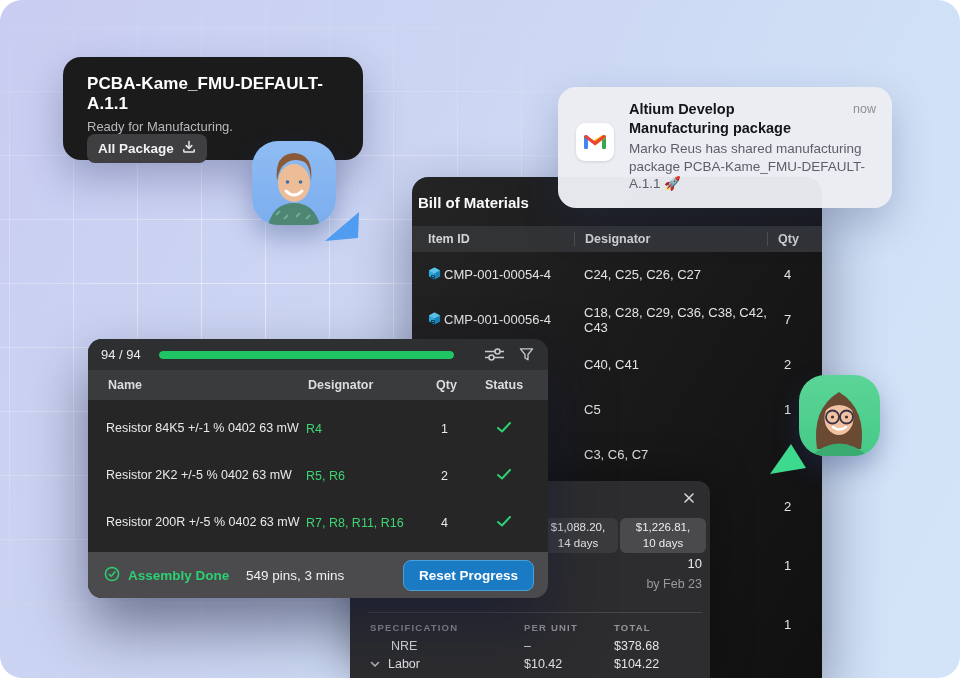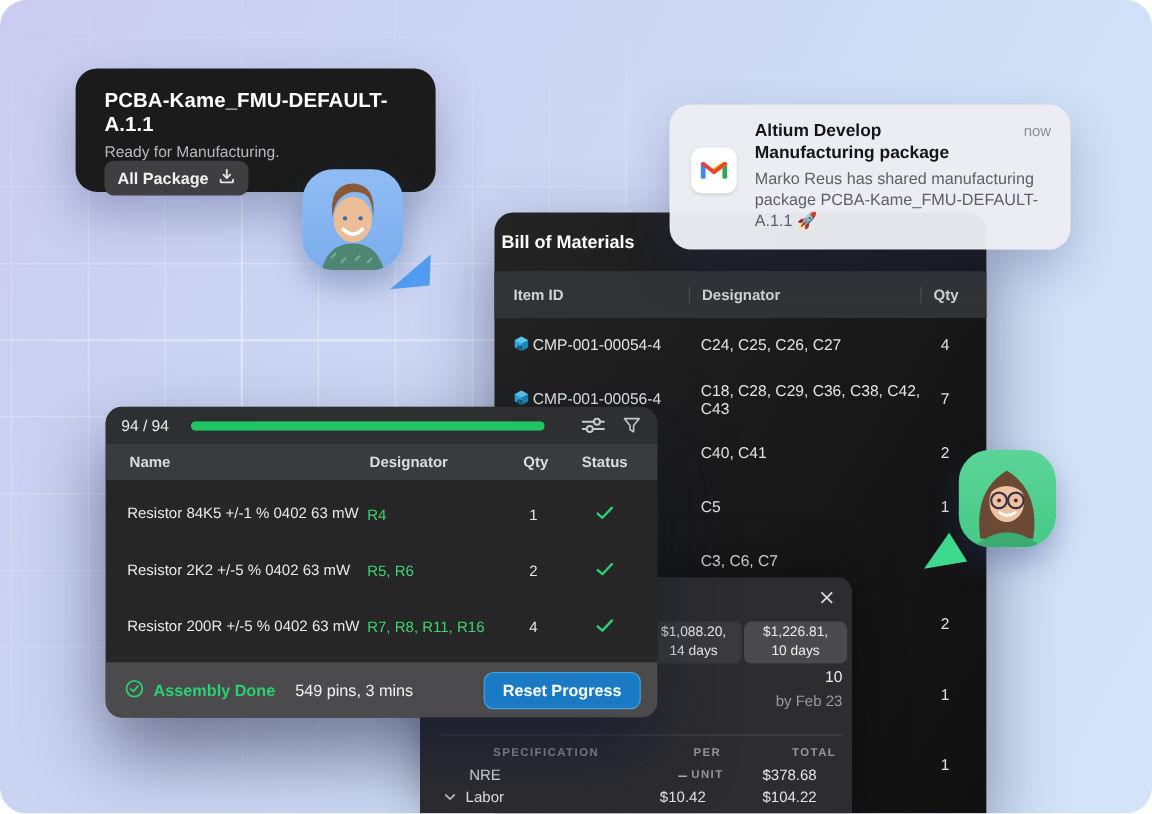--- a/index.html
+++ b/index.html
@@ -43,21 +43,21 @@
   .gmail-badge{width:38px;height:38px;border-radius:9px;background:#fff;display:flex;align-items:center;justify-content:center;
     margin:23px 15px 0 2px;flex:none;box-shadow:0 1px 3px rgba(0,0,0,.12);}
   .notif-title{font-size:14.5px;font-weight:700;color:#141519;line-height:1.3;max-width:176px;}
   .notif-body{font-size:13.5px;color:#5d5f67;line-height:1.32;margin-top:2px;max-width:252px;}
 
   
   .bom-card{position:absolute;left:412px;top:177px;width:410px;height:501px;border-radius:16px 16px 0 0;
     background:linear-gradient(122deg,#242425 0%,#1a1a1b 45%,#101011 100%);
     box-shadow:0 24px 60px rgba(20,25,60,.45);z-index:2;color:#e3e3e5;}
   .bom-title{font-size:15px;font-weight:700;color:#fafafa;padding:17px 6px 15px;}
-  .bom-head{display:grid;grid-template-columns:156px 193px 1fr;align-items:center;height:39px;
+  .bom-head{display:grid;grid-template-columns:156px 193px 1fr;align-items:center;height:26px;
     background:#323335;font-size:12.5px;font-weight:600;color:#d4d4d6;padding:0 16px;}
   .bom-head .hd{border-left:1px solid rgba(255,255,255,.14);padding-left:10px;margin-left:-10px;height:14px;line-height:14px;}
   .bom-head .hd.first{border-left:none}
   .bom-row{display:grid;grid-template-columns:156px 193px 1fr;align-items:center;min-height:45px;
     padding:0 16px;font-size:13px;cursor:pointer;}
   .bom-row.tall{min-height:59px;}
   .bom-cell.id-cell{display:flex;align-items:center;gap:3px;}
   .bom-cell.qty{padding-left:7px;}
 
   
@@ -69,22 +69,22 @@
     font-size:11.5px;line-height:1.35;color:#ececee;border:none;cursor:pointer;}
   .pill-1{left:188px;width:80px;background:#3b3b3d;}
   .pill-2{left:270px;width:86px;background:#4a4a4c;}
   .quote-qty{position:absolute;top:75px;right:8px;font-size:13px;color:#ebebed;}
   .quote-due{position:absolute;top:96px;right:8px;font-size:12.5px;color:#9b9b9f;}
   .quote-sep{position:absolute;top:131px;left:18px;right:8px;height:1px;background:#47474a;}
   .spec-grid{position:absolute;top:138px;left:0;right:0;display:grid;grid-template-columns:1fr 90px 88px;
     padding:0 8px 0 20px;row-gap:0;}
   .spec-row{display:contents;}
   .spec-grid .c{height:18px;line-height:18px;font-size:12.5px;}
-  .spec-grid .hdr{font-size:9.5px;letter-spacing:1.2px;color:#97979b;font-weight:600;margin-left:41px;}
-  .spec-grid .num{text-align:center;}
+  .spec-grid .hdr{font-size:9.5px;letter-spacing:1.2px;color:#97979b;font-weight:600;}
+  .spec-grid .num{text-align:left;}
   .spec-name{display:flex;align-items:center;gap:8px;}
   .spec-name.indent{padding-left:21px;}
 
   
   .asm-card{position:absolute;left:88px;top:339px;width:460px;height:259px;border-radius:14px;overflow:hidden;
     background:#262627;box-shadow:0 30px 60px rgba(15,20,50,.5);z-index:5;color:#e9e9eb;}
   .asm-top{display:flex;align-items:center;height:31px;background:#2e2f31;padding:0 14px 0 13px;}
   .asm-counter{font-size:13px;color:#ececec;flex:none;width:54px;}
   .asm-track{flex:1;height:8px;border-radius:4px;background:#3a3a3c;margin:0 16px 0 4px;overflow:hidden;}
   .asm-fill{height:100%;border-radius:4px;background:var(--progress-green);}

